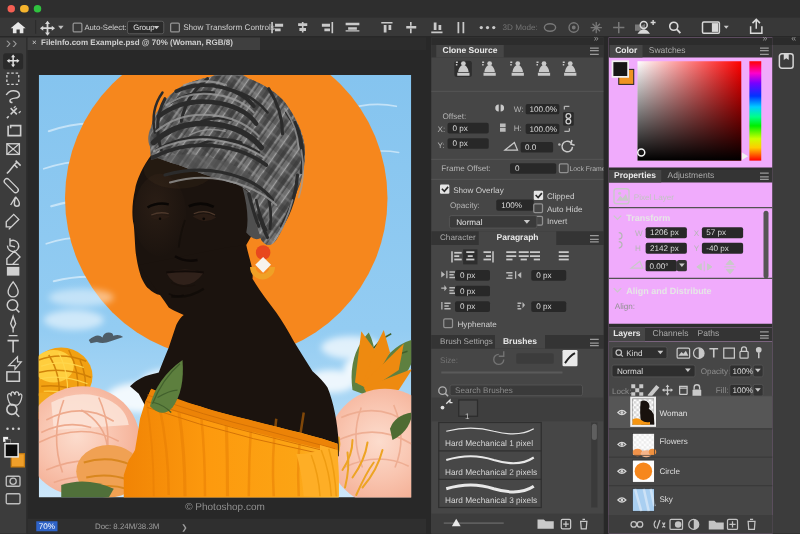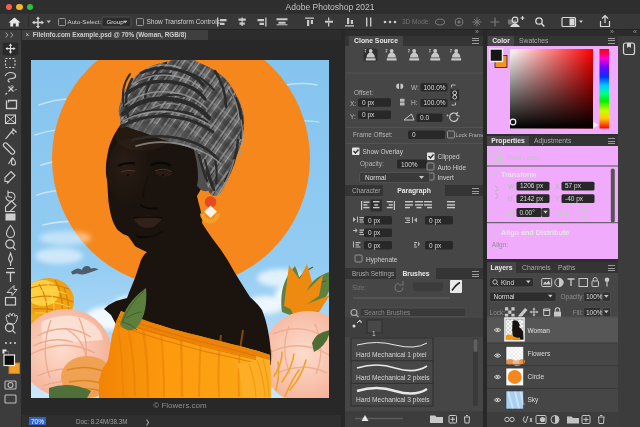--- a/index.html
+++ b/index.html
@@ -26,21 +26,20 @@
 .colstrip{position:absolute;left:0;top:0;width:100%;height:5.5px;background:#2c2c2c;color:#9a9a9a;font-size:7px;line-height:5.5px;}
 .hamb{position:absolute;width:7px;height:6px;}
 .hamb div{height:1px;background:#9a9a9a;margin-bottom:1.5px;}
 svg{display:block;}
 </style></head>
 <body>
 <div class="abs" id="titlebar">
   <div class="light" style="left:5.5px;background:#f45f53;"></div>
   <div class="light" style="left:16px;background:#f5b42d;"></div>
   <div class="light" style="left:26.5px;background:#2fc23f;"></div>
-  <div id="title">Adobe Photoshop 2021</div>
 </div>
 <div class="abs" id="options">
 <svg width="640" height="15" viewBox="0 0 640 15" font-family="Liberation Sans">
 <g fill="#e8e8e8">
 <path d="M14.5,3.5 l-6,5 l1.8,0 l0,4 l8.4,0 l0,-4 l1.8,0 z M13.2,12.5 l0,-3 l2.6,0 l0,3 z"></path>
 </g>
 <rect x="28" y="2" width="1" height="11" fill="#2c2c2c"></rect>
 <g fill="#d6d6d6">
 <path d="M38,2.5 l2,2.6 l-1.3,0 l0,2.7 l2.7,0 l0,-1.3 l2.6,2 l-2.6,2 l0,-1.3 l-2.7,0 l0,2.7 l1.3,0 l-2,2.6 l-2,-2.6 l1.3,0 l0,-2.7 l-2.7,0 l0,1.3 l-2.6,-2 l2.6,-2 l0,1.3 l2.7,0 l0,-2.7 l-1.3,0 z"></path>
 <path d="M46.5,6.5 l2.2,2.8 l2.2,-2.8 z" fill="#bdbdbd"></path>
@@ -387,21 +386,21 @@
 <g stroke="#ef9c12" stroke-width="1.2" fill="none">
 <path d="M218,304 q6,16 7,33"></path>
         <path d="M226,300 q7,18 8,37"></path>
         <path d="M232,299 q5,18 6,38"></path>
 </g>
 
 <path d="M89,265 q5,-22 26,-37 q2,24 -8,38 q-8,9 -18,-1 z" fill="#5d7f3e"></path>
 <path d="M91,263 q8,-20 22,-32 M95,258 q10,-6 16,-6 M92,262 q8,2 14,8" stroke="#42612d" stroke-width="1" fill="none"></path>
 </svg>
 </div>
-<div class="abs" id="copyright">© Flowers.com</div>
+<div class="abs" id="copyright">© Photoshop.com</div>
 <div class="abs" id="statusbar">
   <span style="position:absolute;left:7px;top:2px;background:#2e63c8;color:#fff;padding:0.5px 2px;font-size:6.5px;">70%</span>
   <span style="position:absolute;left:54px;top:3px;">Doc: 8.24M/38.3M</span>
   <span style="position:absolute;left:123px;top:3px;font-size:6px;">❯</span>
 </div>
 <div class="abs" id="midcol">
     <div style="position:absolute;left:136px;top:154px;width:4.5px;height:9px;background:#5c5c5c;border-radius:2px;"></div>
   </div>
 <div class="abs" id="midpanel">
 <div class="colstrip" style="top:-0px;height:5.5px;">

